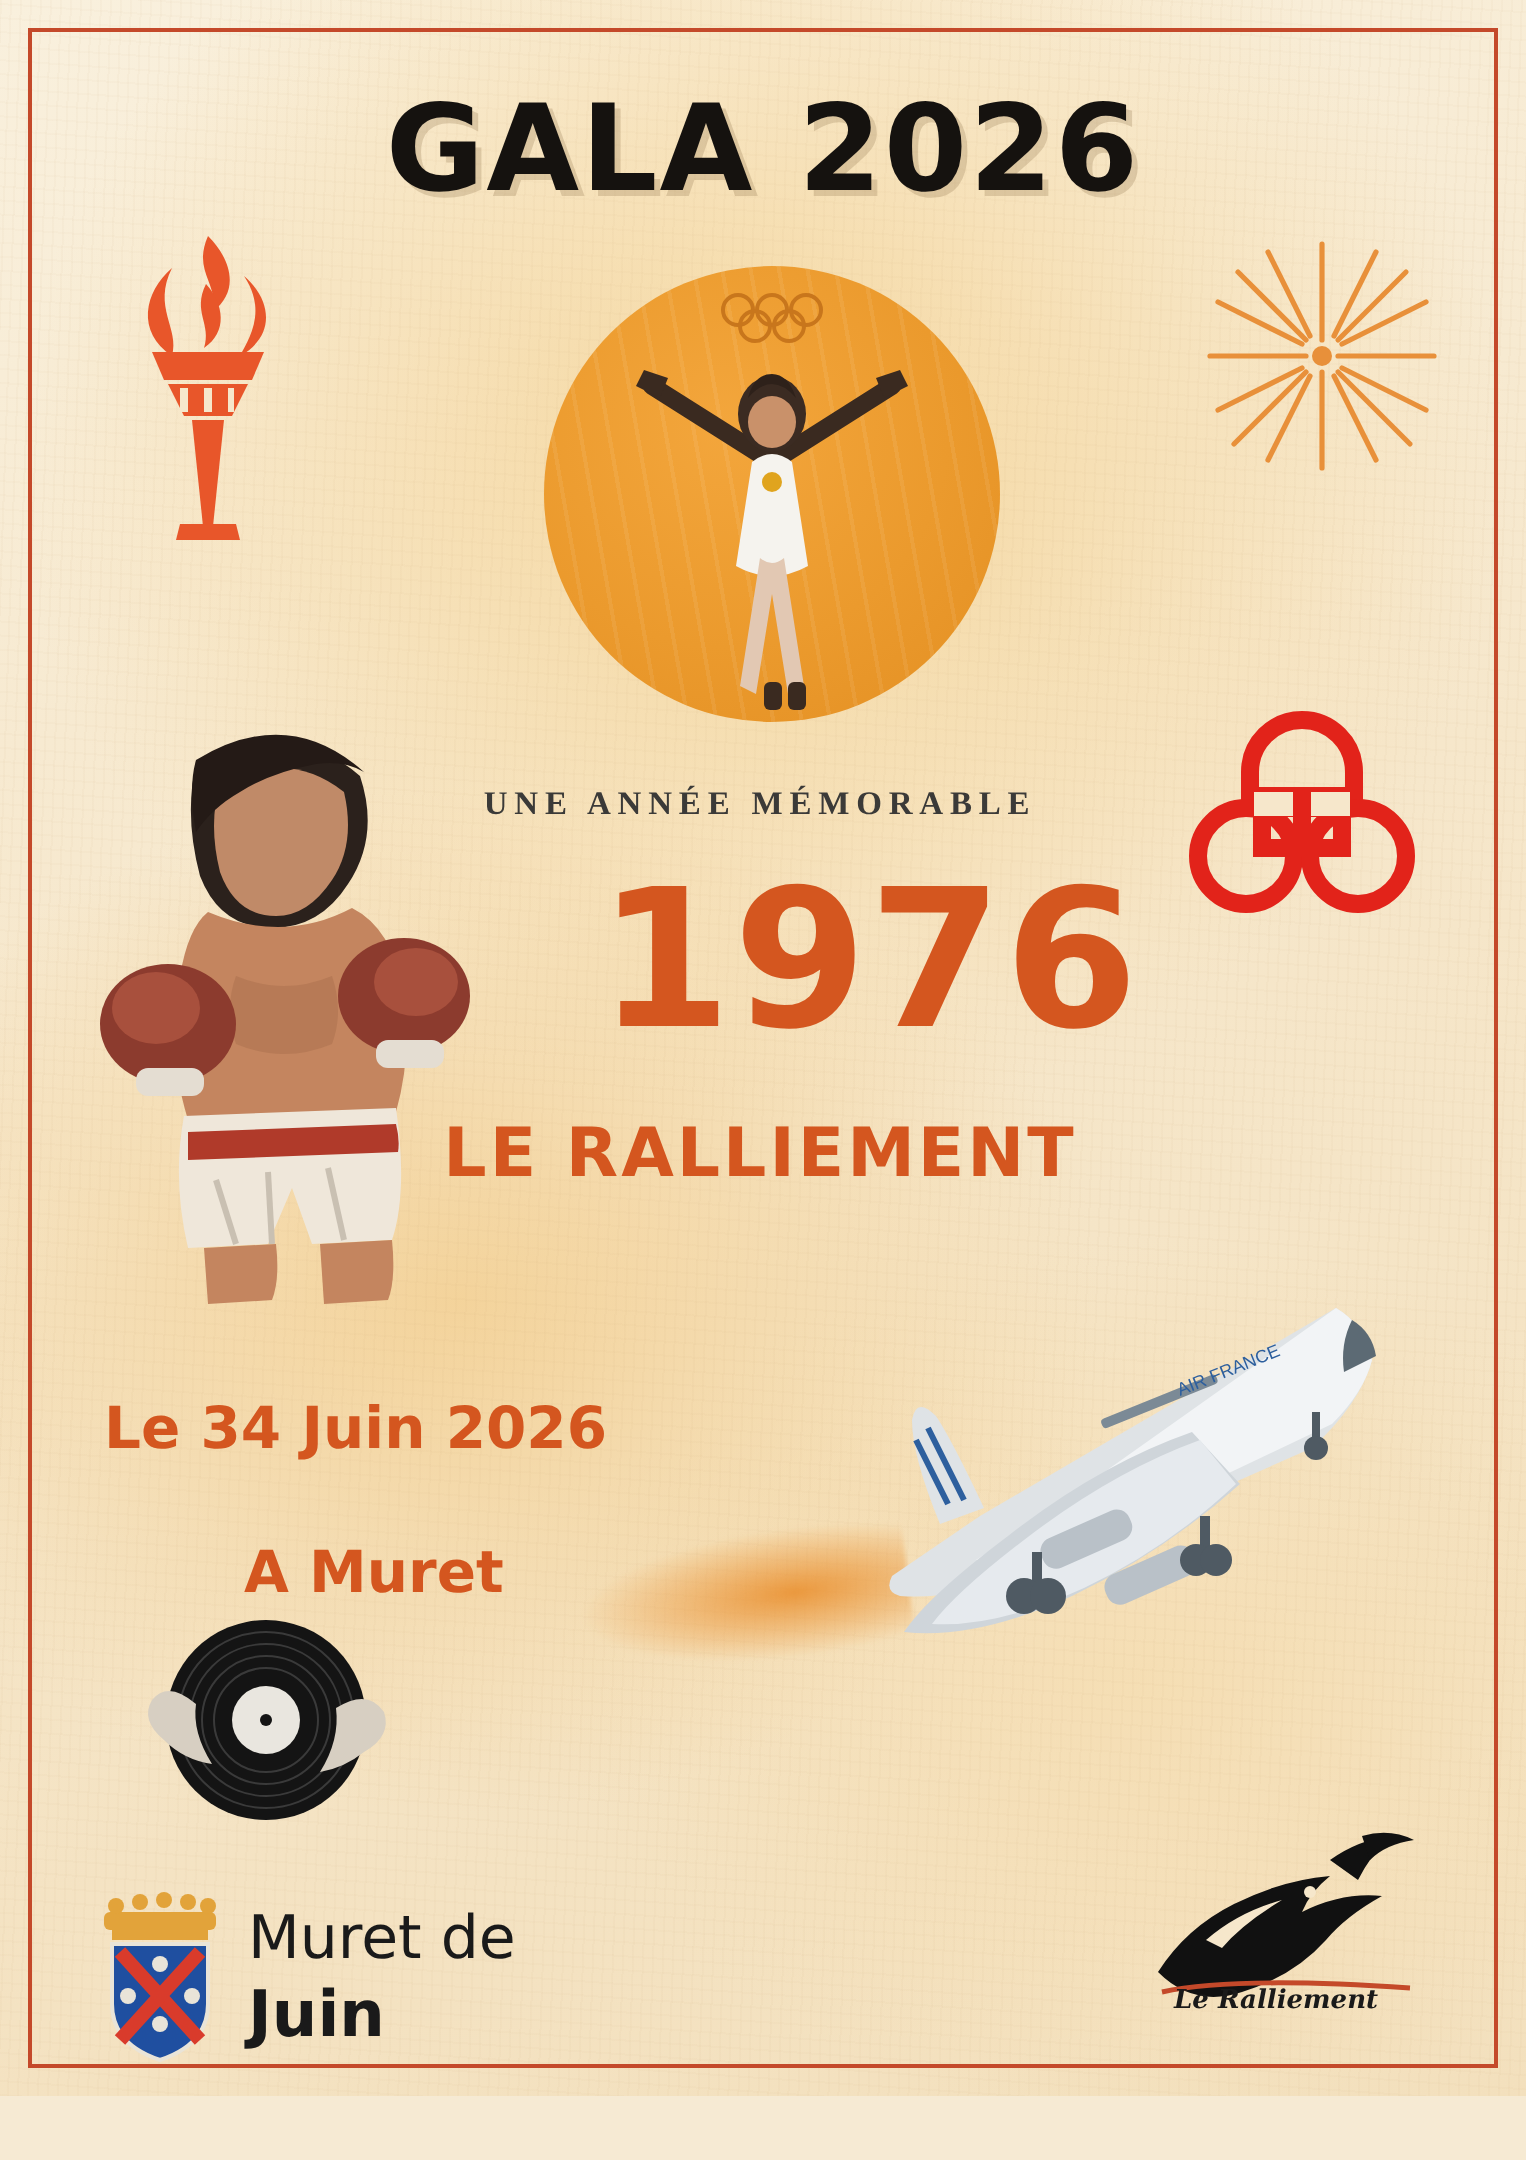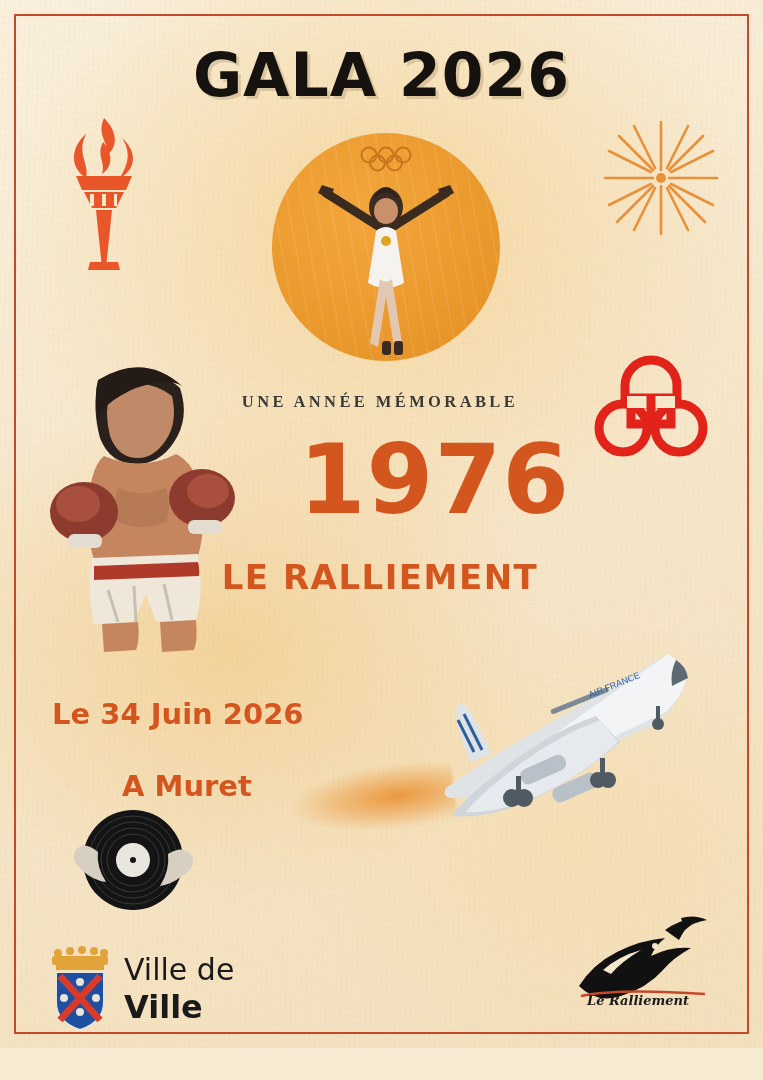--- a/index.html
+++ b/index.html
@@ -542,22 +542,22 @@
           <line x1="52" y1="30" x2="12" y2="74"></line>
         </g>
         <g fill="#e9e4d8">
           <circle cx="32" cy="36" r="4"></circle>
           <circle cx="32" cy="66" r="4"></circle>
           <circle cx="16" cy="52" r="4"></circle>
           <circle cx="48" cy="52" r="4"></circle>
         </g>
       </svg>
     </div>
-    <div class="ville-text-1">Ville de</div>
-    <div class="ville-text-2">Ville</div>
+    <div class="ville-text-1">Muret de</div>
+    <div class="ville-text-2">Juin</div>
   </div>
 
   <div class="ralliement-logo">
     <svg viewBox="0 0 150 100" width="150" height="100">
       <g fill="#111">
         <path d="M10 74 q14 -22 38 -34 q24 -12 48 -14 q-10 8 -14 18 q20 -10 40 -8 q-18 10 -28 22 q-16 18 -42 26 q-24 8 -42 -10 z"></path>
         <path d="M96 18 q14 -10 30 -12 q-10 10 -16 22 z"></path>
         <path d="M112 6 q14 -4 26 2 q-14 2 -22 10 z"></path>
       </g>
       <g fill="#f6e7cb">

